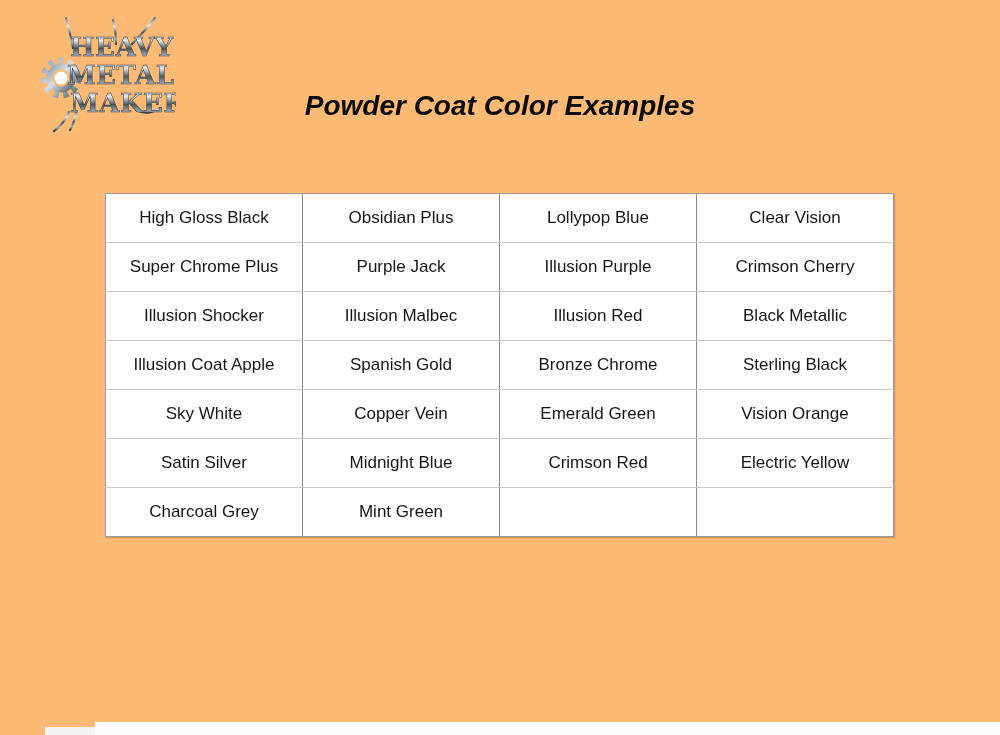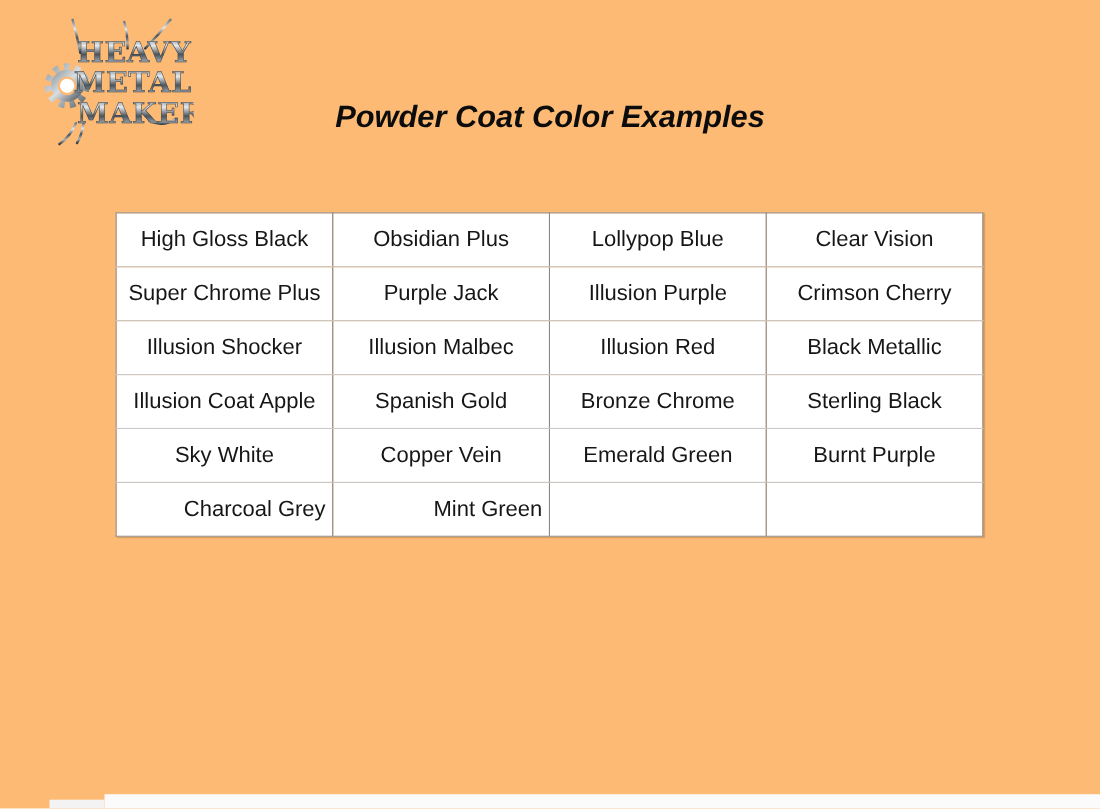--- a/index.html
+++ b/index.html
@@ -49,29 +49,29 @@
   }
   .color-table td {
     width: 25%;
     height: 48px;
     border-left: 1px solid #8a8a8a;
     border-right: 1px solid #8a8a8a;
     border-top: 1px solid #c9c9c9;
     border-bottom: 1px solid #c9c9c9;
     text-align: center;
     vertical-align: middle;
-    font-size: 20px;
+    font-size: 17px;
     color: #161616;
     background: #ffffff;
     padding: 0 6px;
     overflow: hidden;
     white-space: nowrap;
   }
   .color-table tr:first-child td { border-top: 1px solid #9a9a9a; }
-  .color-table tr:last-child td  { border-bottom: 1px solid #9a9a9a; text-align: right; }
+  .color-table tr:last-child td  { border-bottom: 1px solid #9a9a9a; }
   .color-table td:first-child    { border-left: 1px solid #9a9a9a; }
   .color-table td:last-child     { border-right: 1px solid #9a9a9a; }
 
   .bottom-strip {
     position: absolute;
     left: 95px;
     right: 0;
     bottom: 0;
     height: 13px;
     background: #fbfbfb;
@@ -153,21 +153,27 @@
       <tr>
         <td>Illusion Coat Apple</td>
         <td>Spanish Gold</td>
         <td>Bronze Chrome</td>
         <td>Sterling Black</td>
       </tr>
       <tr>
         <td>Sky White</td>
         <td>Copper Vein</td>
         <td>Emerald Green</td>
-        <td>Burnt Purple</td>
+        <td>Vision Orange</td>
+      </tr>
+      <tr>
+        <td>Satin Silver</td>
+        <td>Midnight Blue</td>
+        <td>Crimson Red</td>
+        <td>Electric Yellow</td>
       </tr>
       <tr>
         <td>Charcoal Grey</td>
         <td>Mint Green</td>
         <td></td>
         <td></td>
       </tr>
     </tbody>
   </table>
 

